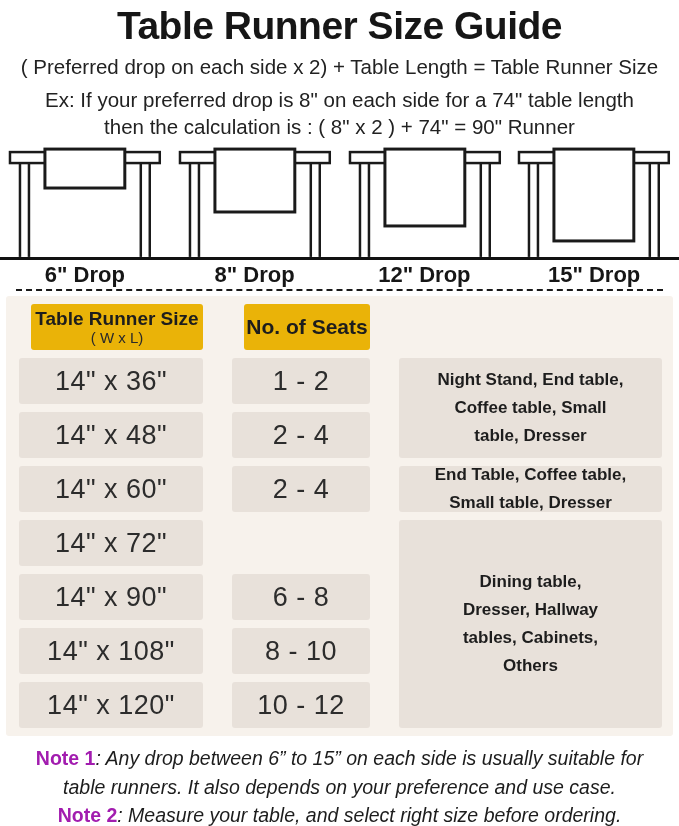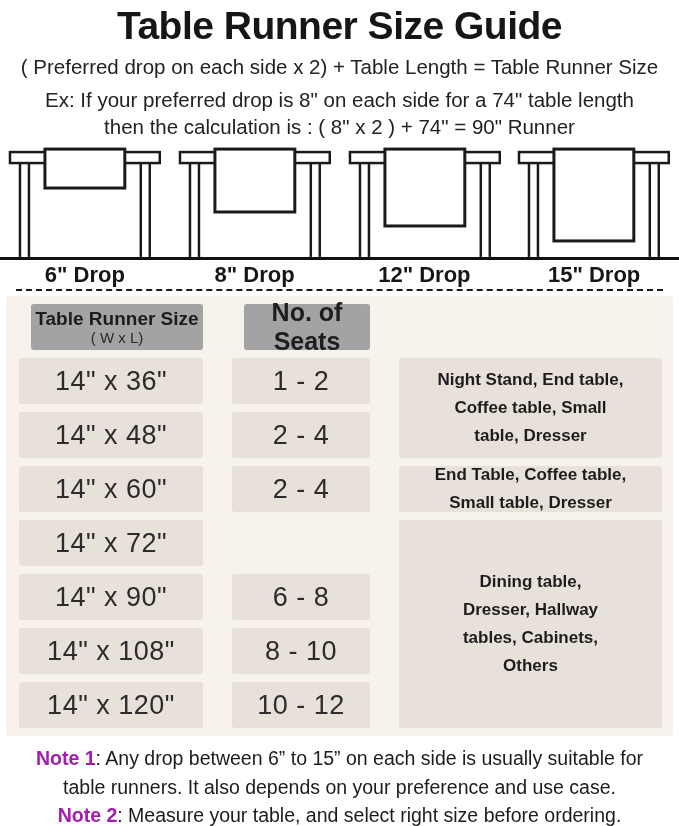--- a/index.html
+++ b/index.html
@@ -47,37 +47,37 @@
     grid-template-rows:46px repeat(7,46px);
     column-gap:29px;row-gap:8px;
     padding:8px 11px 8px 13px;
     box-sizing:border-box;
   }
   .cell{
     background:#e8e1da;border-radius:3px;
     display:flex;flex-direction:column;align-items:center;justify-content:center;
     text-align:center;
   }
-  .cell.hdr{background:#a3a3a3;margin-left:12px;}
+  .cell.hdr{background:#eab308;margin-left:12px;}
   .hdr-line1{font-size:19px;font-weight:700;color:#1d1d1d;line-height:21px;}
   .hdr-line2{font-size:15px;font-weight:400;color:#2a2a2a;line-height:17px;}
-  .hdr-big{font-size:25px;font-weight:700;color:#1d1d1d;}
+  .hdr-big{font-size:21px;font-weight:700;color:#1d1d1d;}
   .size-text,.seats-text{font-size:27px;font-weight:400;color:#2c2c2c;letter-spacing:0.5px;}
   .types-text{
     font-size:17px;font-weight:700;color:#1d1d1d;line-height:28px;
     white-space:pre-line;
   }
   .c1{grid-column:1;}
   .c2{grid-column:2;}
   .c3{grid-column:3;}
 
   
   .notes{margin-top:8px;text-align:center;font-size:19.5px;line-height:28.5px;color:#1c1c1c;}
   .notes p{margin:0;}
-  .notes .note-text{white-space:pre-line;}
+  .notes .note-text{white-space:pre-line;font-style:italic;}
   .notes b{font-weight:700;color:#a21caf;}
 </style>
 </head>
 <body>
 
 <h1 class="page-title">Table Runner Size Guide</h1>
 <div class="formula-line">( Preferred drop on each side x 2) + Table Length = Table Runner Size</div>
 <div class="example-line first">Ex: If your preferred drop is 8" on each side for a 74" table length</div>
 <div class="example-line">then the calculation is : ( 8" x 2 ) + 74" = 90" Runner</div>
 

